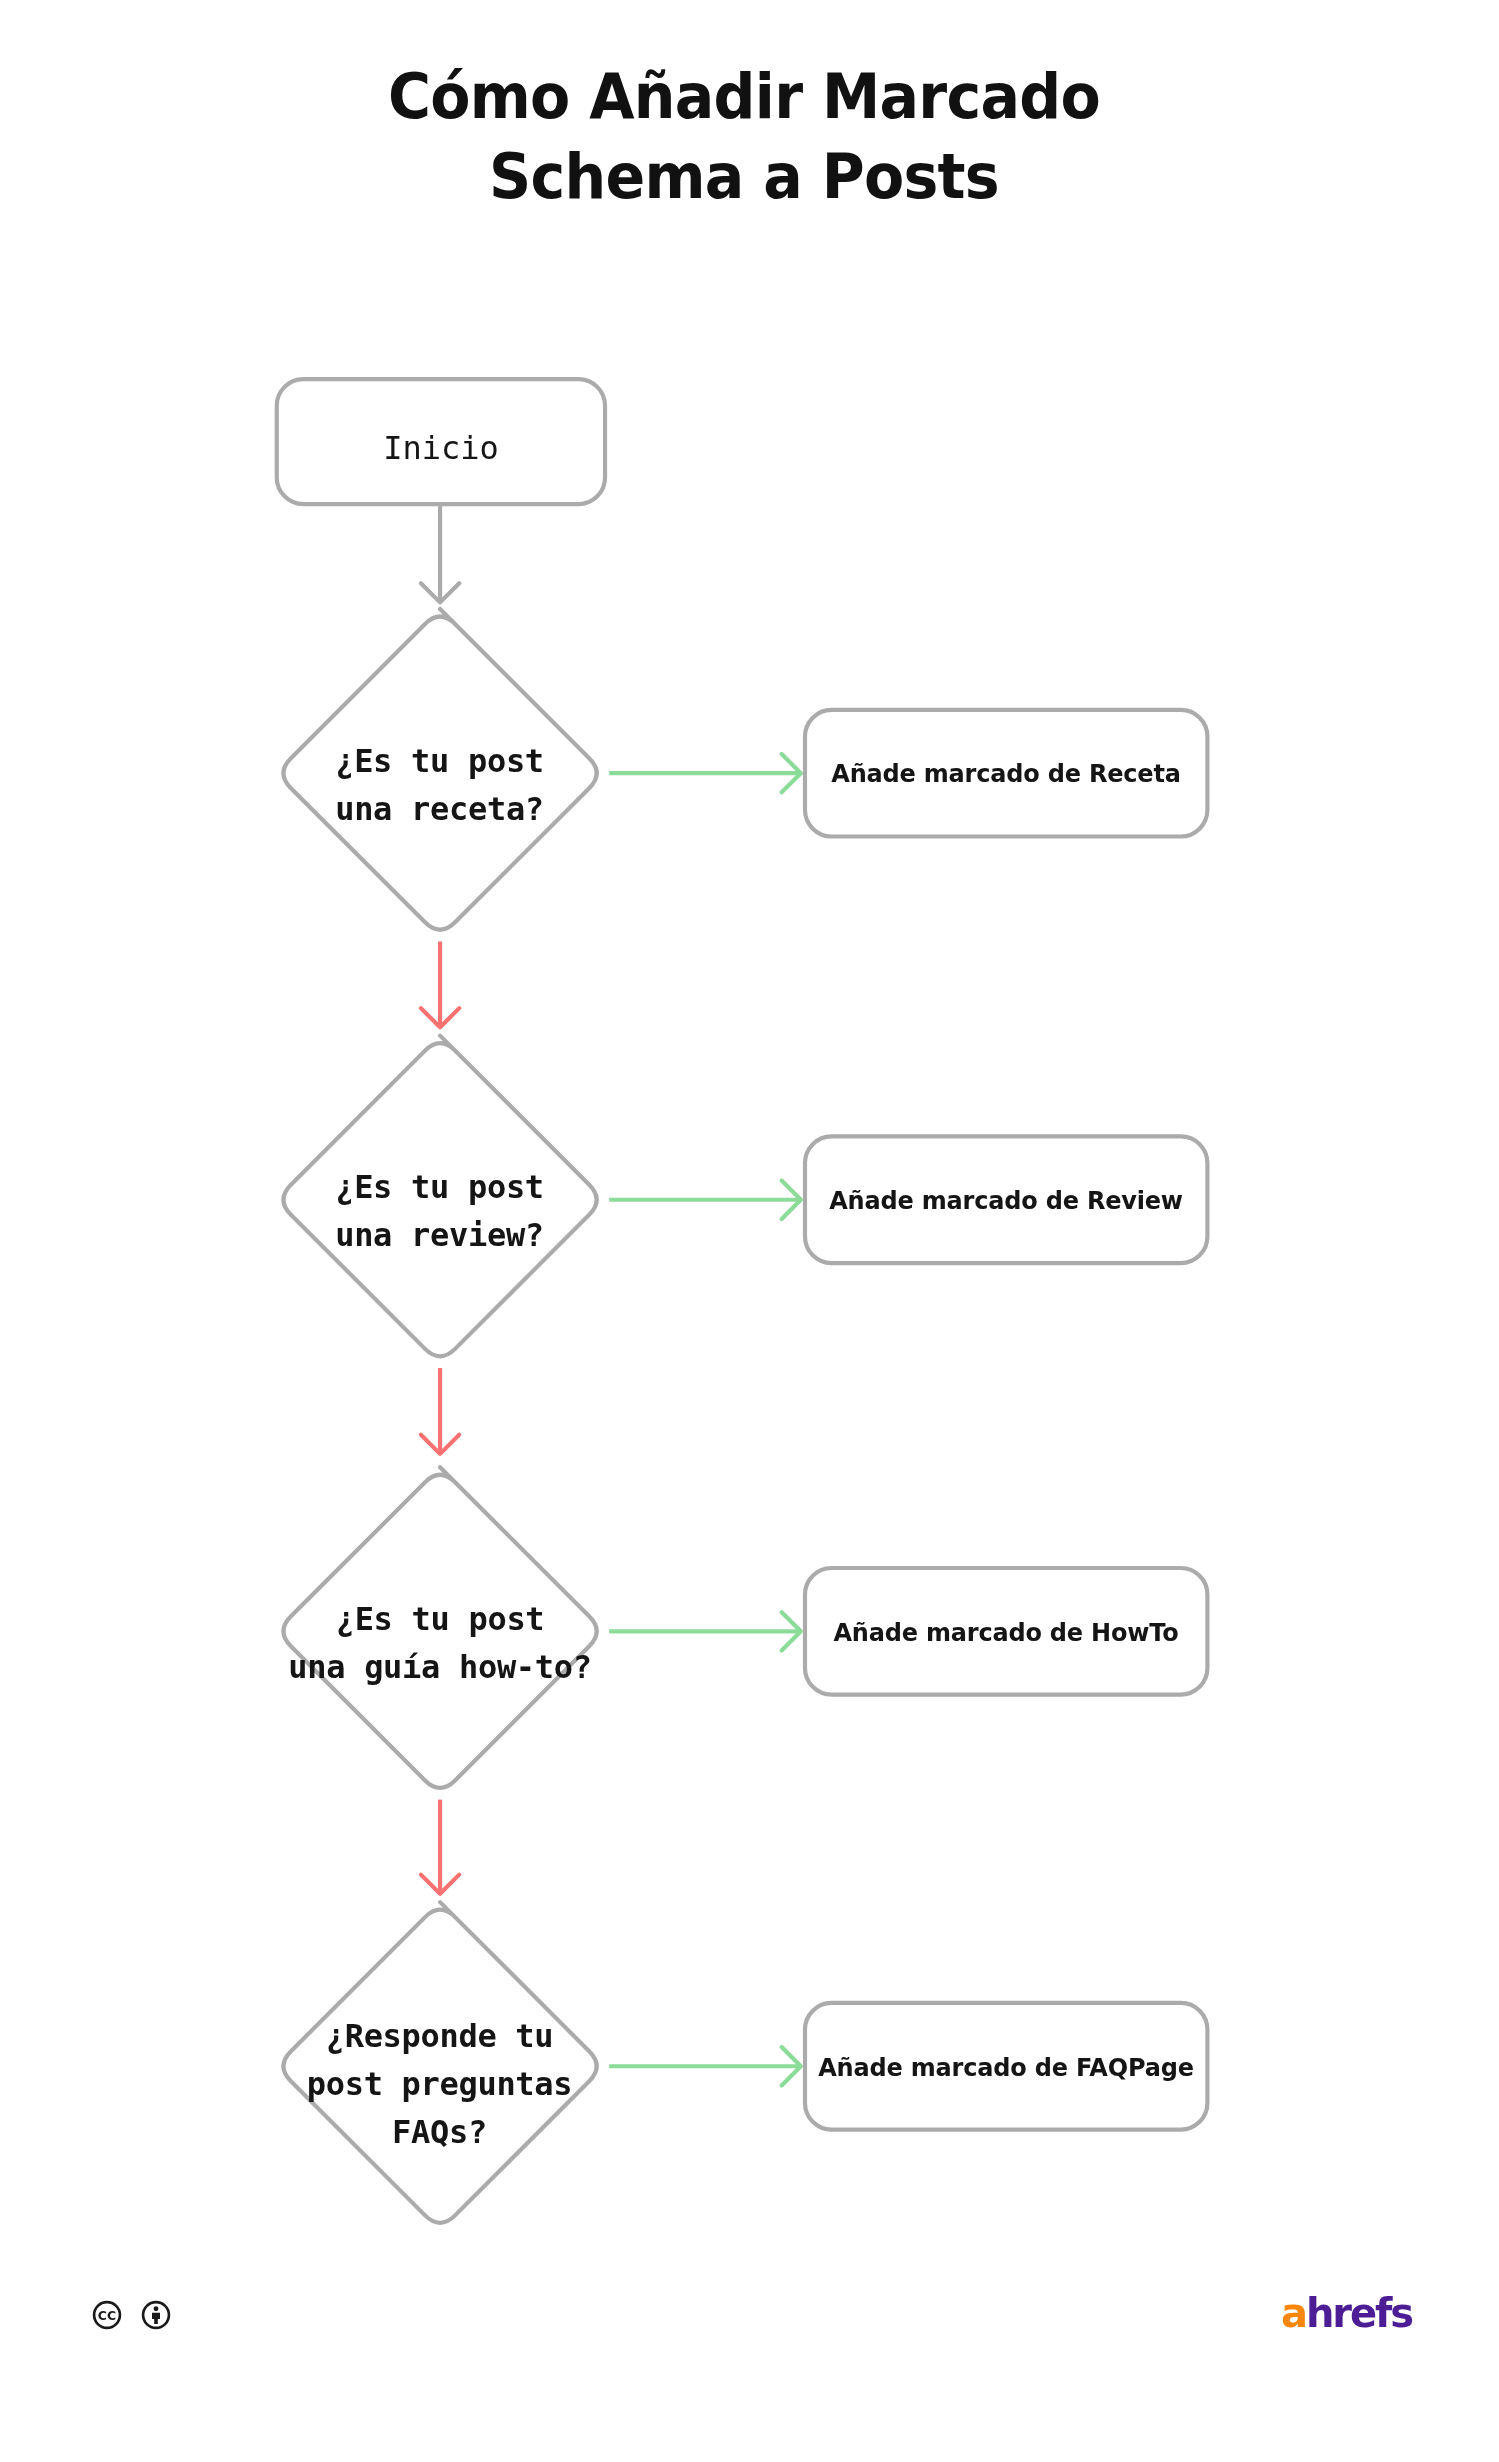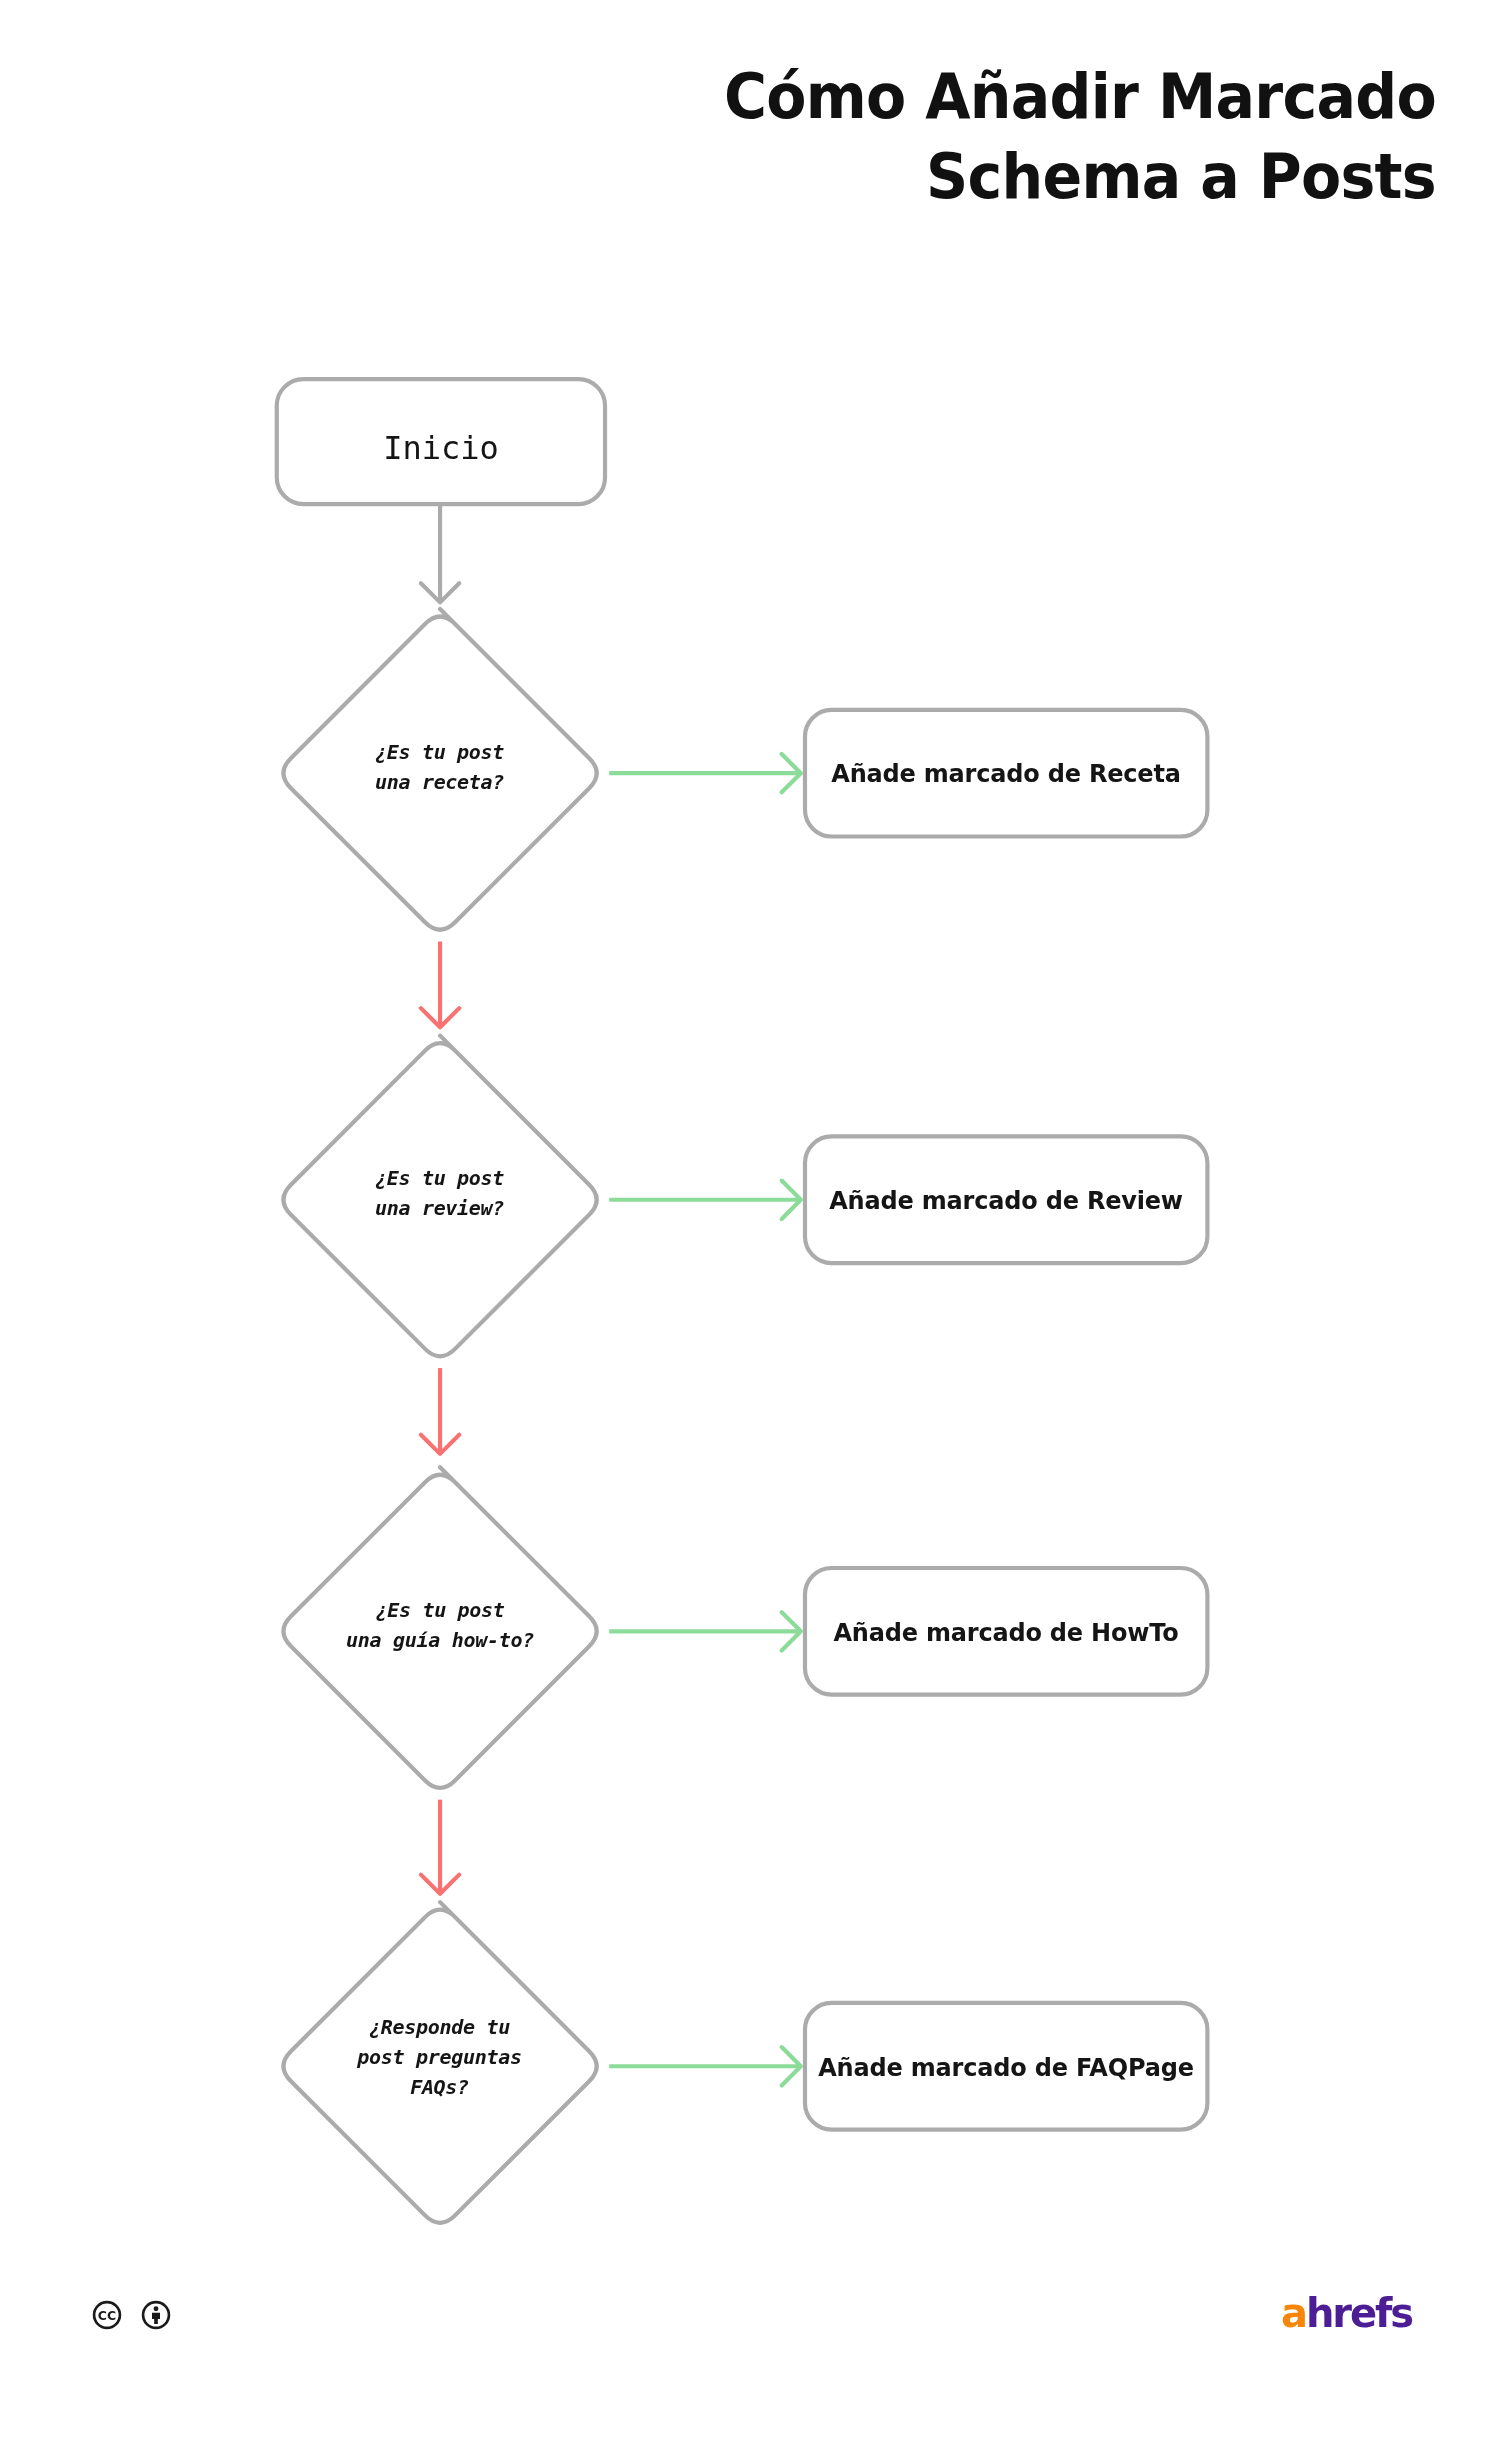--- a/index.html
+++ b/index.html
@@ -15,21 +15,21 @@
     font-family: "DejaVu Sans", sans-serif;
     -webkit-font-smoothing: antialiased;
   }
 
   
   #title-block {
     position: absolute;
     left: 0;
     top: 65px;
     width: 1488px;
-    text-align: right;
+    text-align: center;
   }
   #title-block .title-line {
     font-family: "DejaVu Sans", sans-serif;
     font-weight: bold;
     font-size: 63px;
     line-height: 1.0;
     letter-spacing: -0.8px;
     color: #111111;
     display: block;
     transform: scaleX(0.93);
@@ -57,24 +57,23 @@
   }
   .start-label {
     font-family: "DejaVu Sans Mono", monospace;
     font-weight: normal;
     font-size: 32px;
     line-height: 1.35;
   }
   .decision-label {
     font-family: "DejaVu Sans Mono", monospace;
     font-weight: bold;
-    font-size: 20px;
+    font-size: 32px;
     line-height: 1.50;
     letter-spacing: -0.3px;
-    font-style: italic;
   }
   .action-label {
     font-family: "DejaVu Sans", sans-serif;
     font-weight: bold;
     font-size: 25px;
     line-height: 1.3;
     letter-spacing: -0.2px;
     transform: scaleX(0.96);
   }
 

